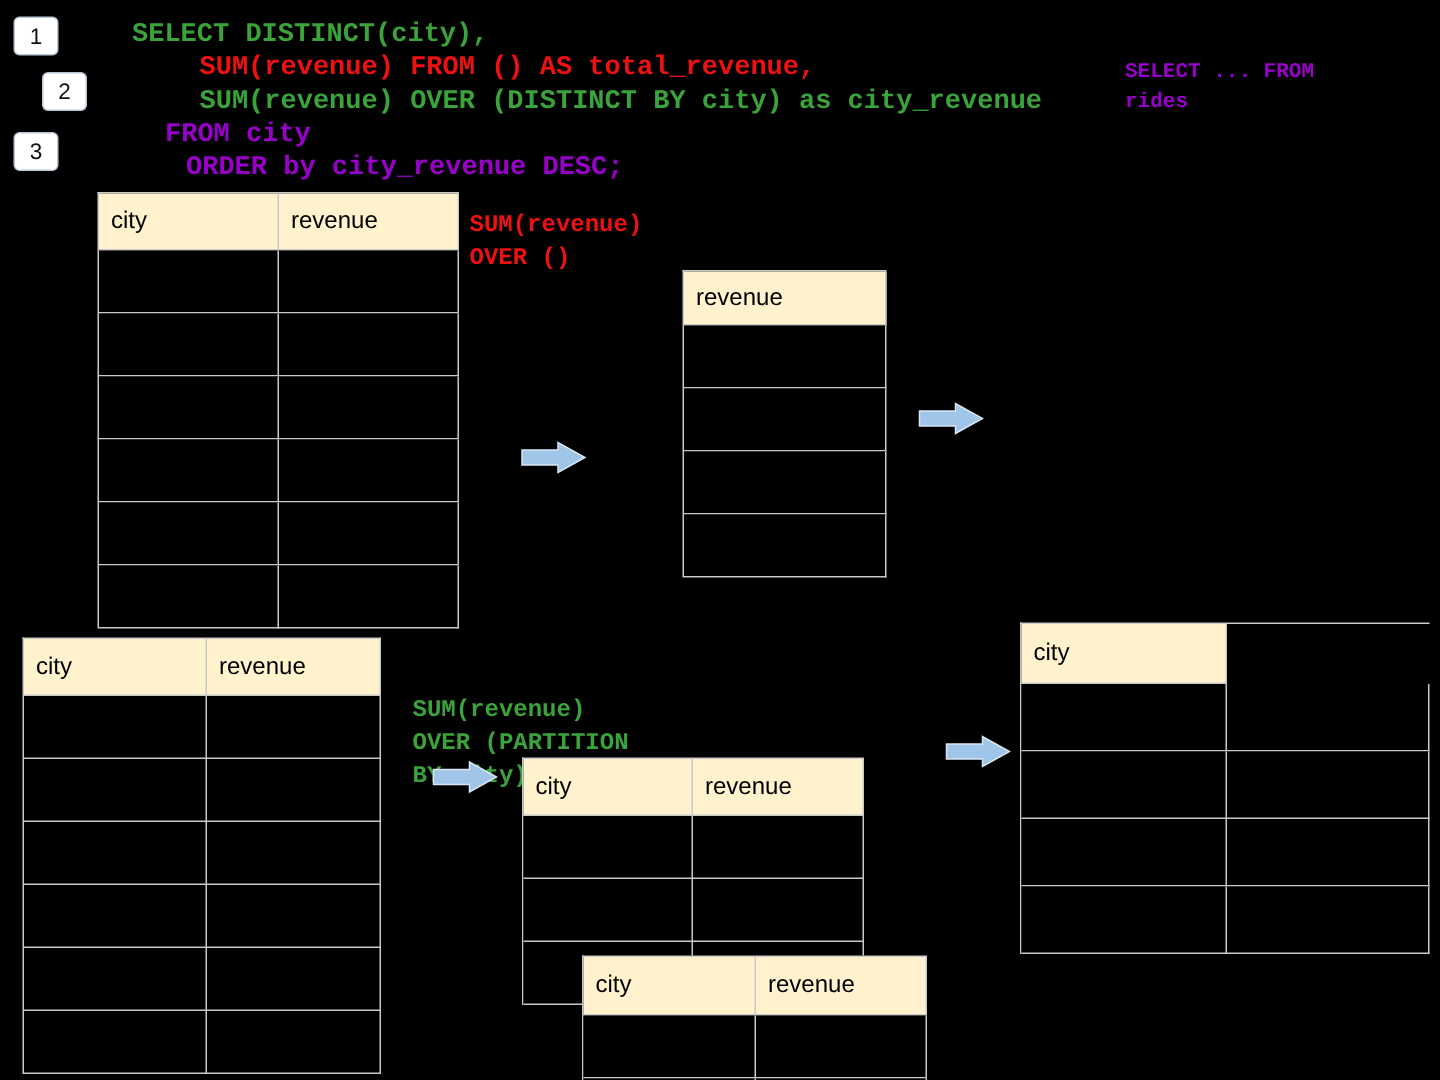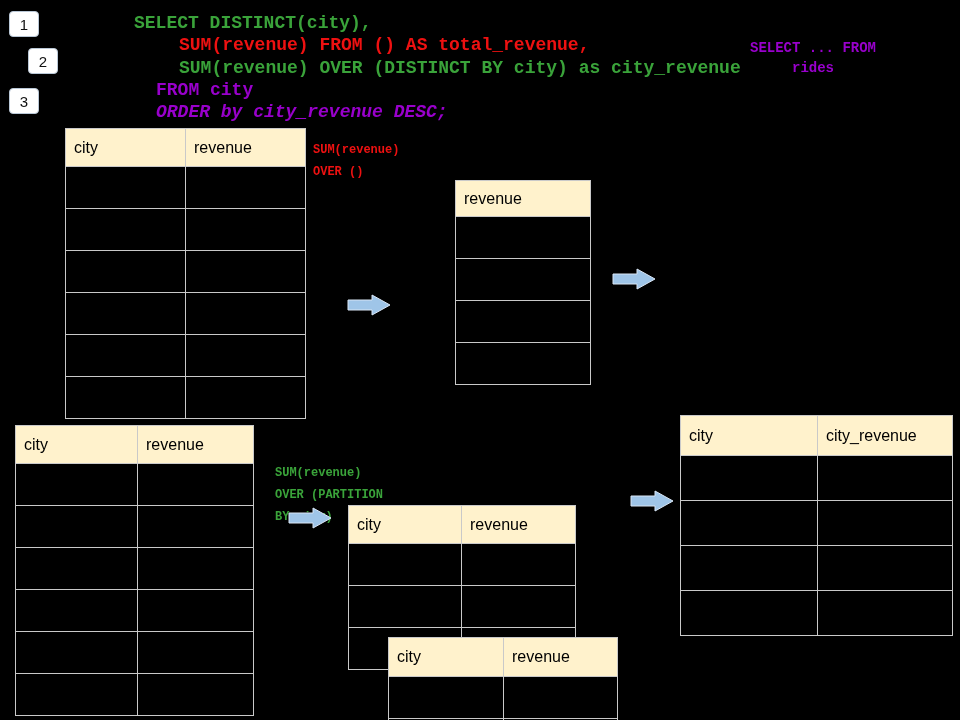--- a/index.html
+++ b/index.html
@@ -21,22 +21,22 @@
     display:flex;align-items:center;justify-content:center;
     color:#111;font-size:15px;
   }
   
   .code{
     position:absolute;
     font-family:"Liberation Mono","DejaVu Sans Mono",monospace;
     font-weight:bold;
     white-space:pre;
   }
-  .sql{font-size:18px;line-height:23px;margin-left:46px;}
-  .lbl{font-size:12px;line-height:22px;}
+  .sql{font-size:18px;line-height:23px;}
+  .lbl{font-size:16px;line-height:22px;}
   .note{font-size:14px;line-height:20px;}
   .green{color:var(--green,#3aa33a);}
   .red{color:var(--red,#ee1111);}
   .purple{color:var(--purple,#9900cc);}
   
   .tbl{
     position:absolute;
     background:#000;
     border-left:1px solid var(--table_border,#c9c9c9);
     border-top:1px solid var(--table_border,#c9c9c9);
@@ -70,23 +70,23 @@
 <body style="--green: #3aa33a; --red: #ee1111; --purple: #9900cc; --arrow_fill: #9fc5e8; --arrow_stroke: #d9e6f5; --table_header_bg: #fff2cc; --table_border: #c9c9c9; --badge_bg: #ffffff; --badge_border: #b9c7d6;">
 
 <div class="badge" style="left:9px;top:11px;">1</div>
 <div class="badge" style="left:28px;top:48px;">2</div>
 <div class="badge" style="left:9px;top:88px;">3</div>
 
 <div class="code sql green" style="left:88px;top:12px;">SELECT DISTINCT(city),</div>
 <div class="code sql red" style="left:133px;top:34px;">SUM(revenue) FROM () AS total_revenue,</div>
 <div class="code sql green" style="left:133px;top:57px;">SUM(revenue) OVER (DISTINCT BY city) as city_revenue</div>
 <div class="code sql purple" style="left:110px;top:79px;">FROM city</div>
-<div class="code sql purple" style="left:110px;top:101px;font-style:italic;">ORDER by city_revenue DESC;</div>
-
-<div class="code note purple" style="left:750px;top:38px;text-align:center;"><span>SELECT ... FROM</span>
+<div class="code sql purple" style="left:124px;top:101px;">ORDER by city_revenue DESC;</div>
+
+<div class="code note purple" style="left:750px;top:38px;"><span>SELECT ... FROM</span>
 <span>rides</span></div>
 
 <div class="tbl" style="left:65px;top:128px;--c1:120px;--c2:120px;--hh:38px;--rh:42px;">
   <div class="thead">
     <div class="th">city</div>
     <div class="th">revenue</div>
   </div>
   <div class="tbody">
       <div class="tr">
         <div class="td"></div>
@@ -225,21 +225,20 @@
     </div>
 </div>
 
 <svg class="arrow" style="left:630px;top:489px;" width="44" height="24" viewBox="0 0 44 24">
   <polygon points="1,7 25,7 25,2 43,12 25,22 25,17 1,17"></polygon>
 </svg>
 
 <div class="tbl" style="left:680px;top:415px;--c1:137px;--c2:135px;--hh:40px;--rh:45px;">
   <div class="thead">
     <div class="th">city</div>
-    <div class="th">city_revenue</div>
   </div>
   <div class="tbody">
       <div class="tr">
         <div class="td"></div>
         <div class="td"></div>
       </div>
       <div class="tr">
         <div class="td"></div>
         <div class="td"></div>
       </div>

